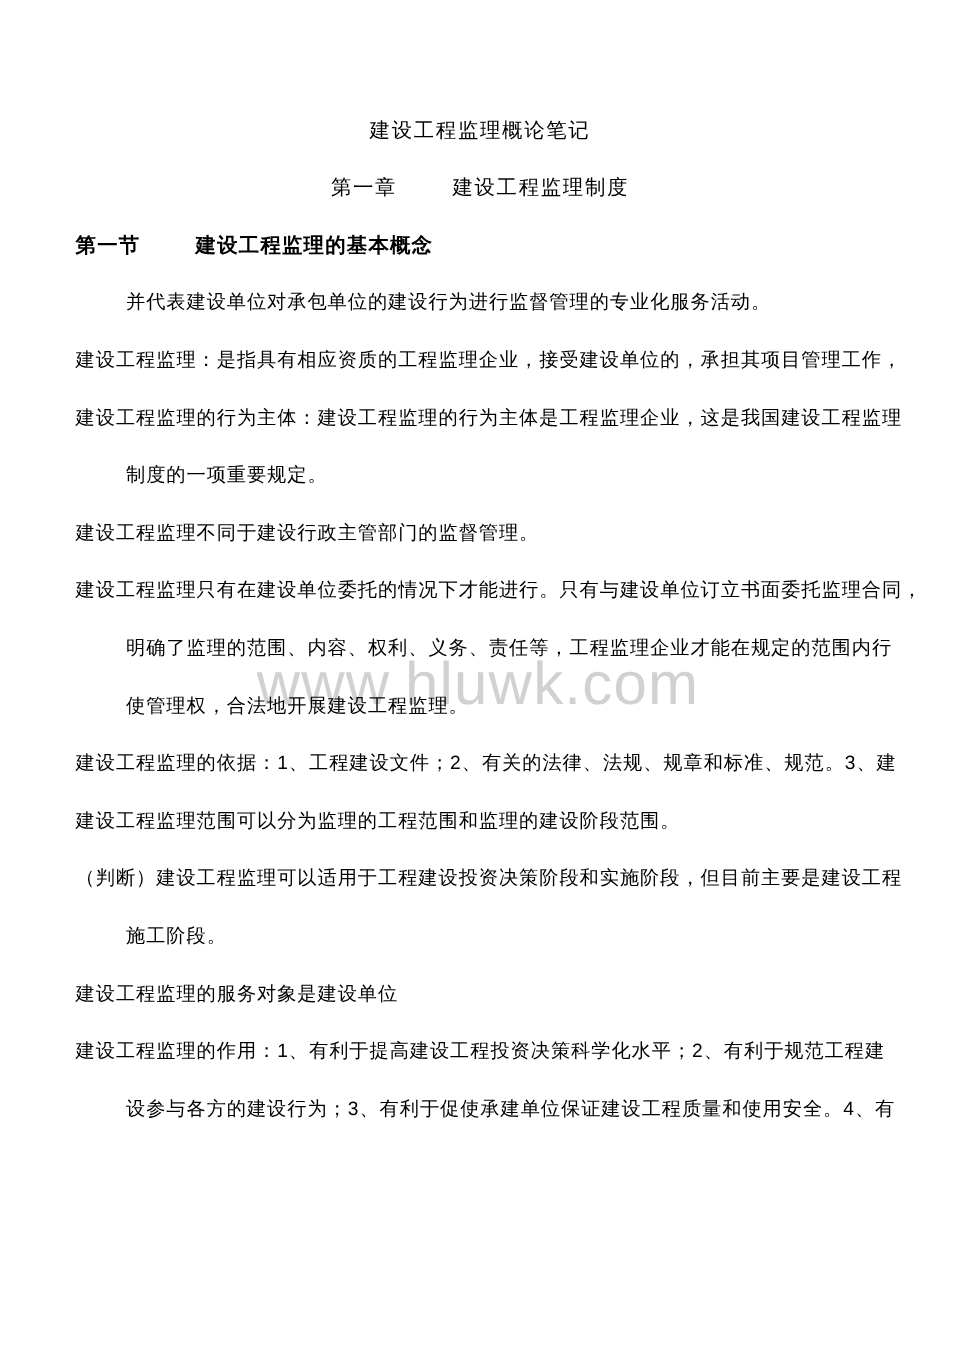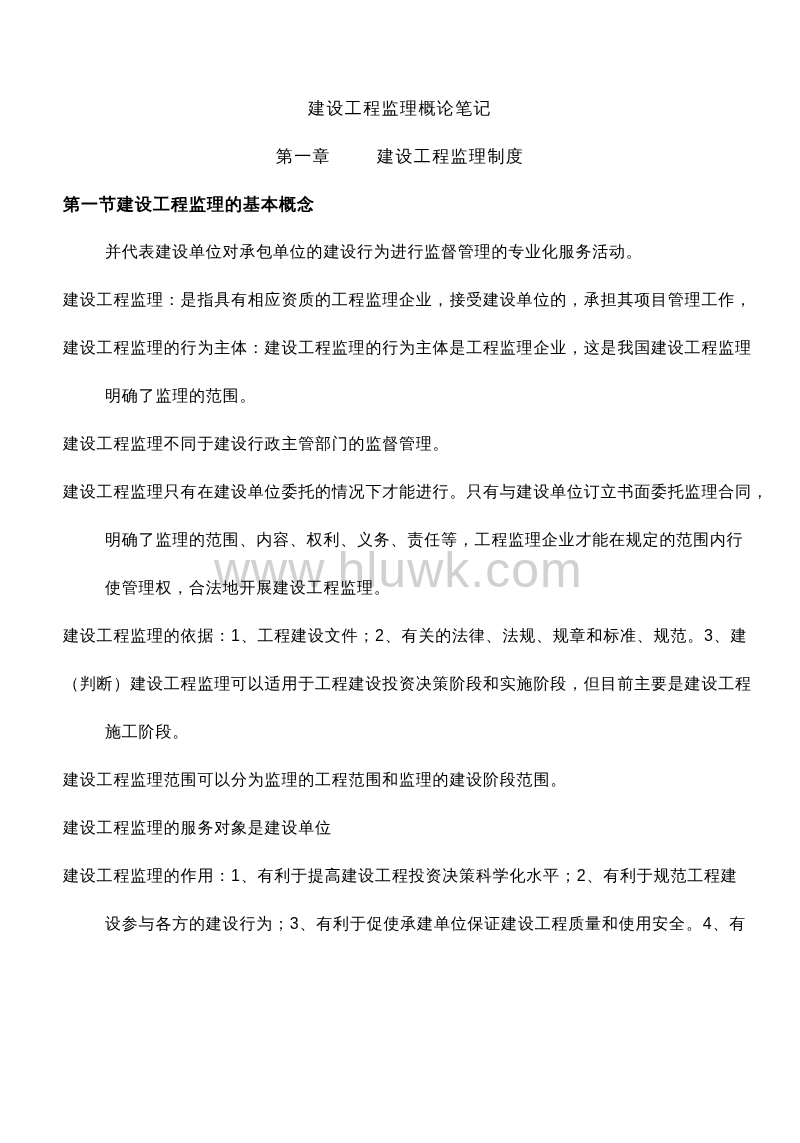--- a/index.html
+++ b/index.html
@@ -53,21 +53,21 @@
     font-weight: 400;
     font-size: 17px;
     letter-spacing: 1.4px;
   }
   .line.section {
     font-weight: 700;
     font-size: 17px;
     letter-spacing: 1px;
   }
   .chapter-label { margin-right: 46px; }
-  .section-label { }
+  .section-label { margin-right: 46px; }
 </style>
 </head>
 <body>
 
 <div class="page" style="background: rgb(255, 255, 255);">
 
   <div class="watermark" style="color: rgb(201, 201, 201);">www.hluwk.com</div>
 
   <div class="content" style="color: rgb(0, 0, 0);">
 
@@ -83,39 +83,39 @@
         <span>建设工程监理的基本概念</span>
     </div>
 
     <div id="paragraphs">
         <div class="paragraph">
           <div class="line indent">并代表建设单位对承包单位的建设行为进行监督管理的专业化服务活动。</div>
           <div class="line">建设工程监理：是指具有相应资质的工程监理企业，接受建设单位的，承担其项目管理工作，</div>
         </div>
         <div class="paragraph">
           <div class="line">建设工程监理的行为主体：建设工程监理的行为主体是工程监理企业，这是我国建设工程监理</div>
-          <div class="line indent">明确了监理的范围。</div>
+          <div class="line indent">制度的一项重要规定。</div>
         </div>
         <div class="paragraph">
           <div class="line">建设工程监理不同于建设行政主管部门的监督管理。</div>
         </div>
         <div class="paragraph">
           <div class="line">建设工程监理只有在建设单位委托的情况下才能进行。只有与建设单位订立书面委托监理合同，</div>
           <div class="line indent">明确了监理的范围、内容、权利、义务、责任等，工程监理企业才能在规定的范围内行</div>
           <div class="line indent">使管理权，合法地开展建设工程监理。</div>
         </div>
         <div class="paragraph">
           <div class="line">建设工程监理的依据：1、工程建设文件；2、有关的法律、法规、规章和标准、规范。3、建</div>
         </div>
         <div class="paragraph">
+          <div class="line">建设工程监理范围可以分为监理的工程范围和监理的建设阶段范围。</div>
+        </div>
+        <div class="paragraph">
           <div class="line">（判断）建设工程监理可以适用于工程建设投资决策阶段和实施阶段，但目前主要是建设工程</div>
           <div class="line indent">施工阶段。</div>
-        </div>
-        <div class="paragraph">
-          <div class="line">建设工程监理范围可以分为监理的工程范围和监理的建设阶段范围。</div>
         </div>
         <div class="paragraph">
           <div class="line">建设工程监理的服务对象是建设单位</div>
         </div>
         <div class="paragraph">
           <div class="line">建设工程监理的作用：1、有利于提高建设工程投资决策科学化水平；2、有利于规范工程建</div>
           <div class="line indent">设参与各方的建设行为；3、有利于促使承建单位保证建设工程质量和使用安全。4、有</div>
         </div>
       </div>
 

